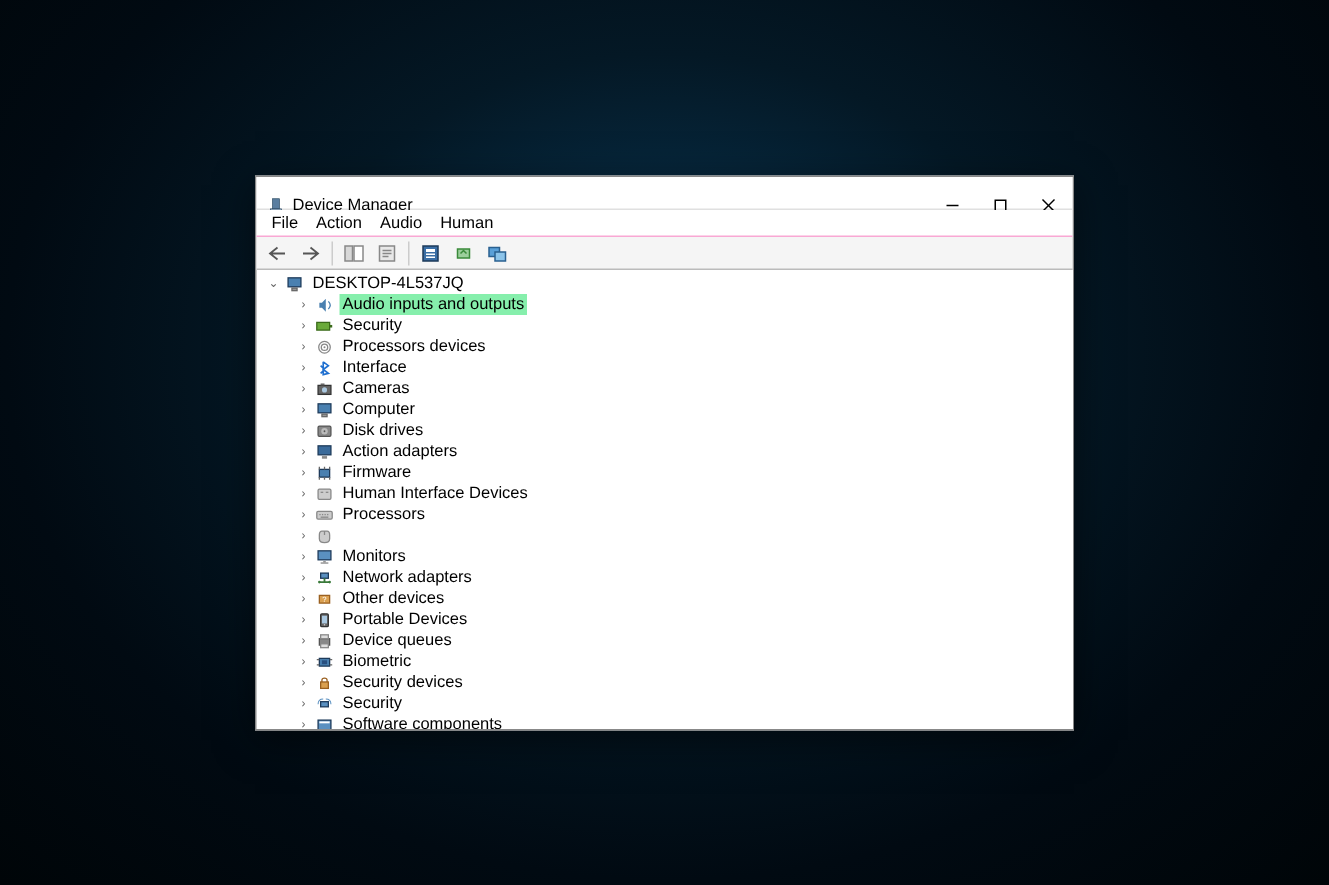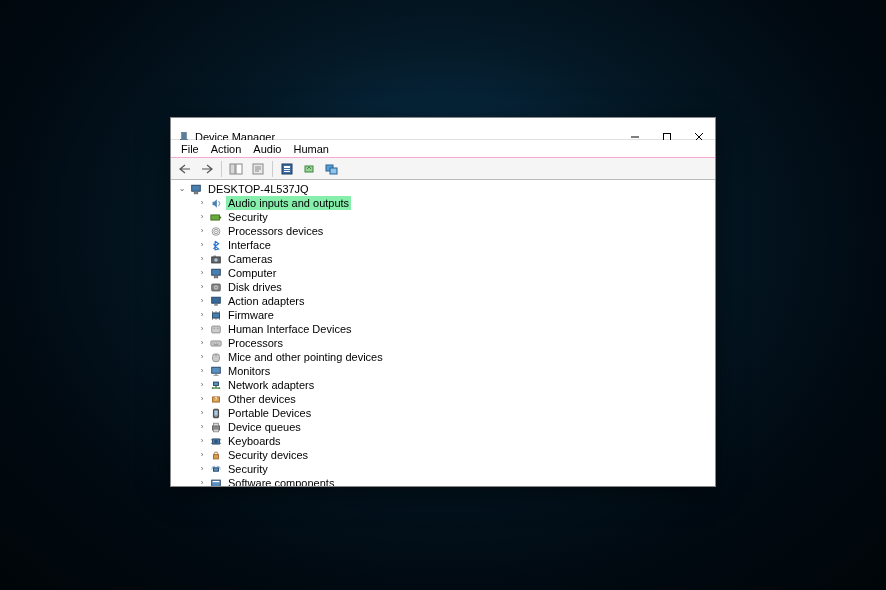--- a/index.html
+++ b/index.html
@@ -340,21 +340,20 @@
             </span>
             <span class="tree-label">Processors</span>
           </div>
           <div class="tree-row child-row">
             <span class="tree-toggle">›</span>
             <span class="tree-icon">
               <svg viewBox="0 0 14 12">
                 <use href="#ic-mouse"></use>
               </svg>
             </span>
-            <span class="tree-label">Mice and other pointing devices</span>
           </div>
           <div class="tree-row child-row">
             <span class="tree-toggle">›</span>
             <span class="tree-icon">
               <svg viewBox="0 0 14 12">
                 <use href="#ic-monitor"></use>
               </svg>
             </span>
             <span class="tree-label">Monitors</span>
           </div>
@@ -394,21 +393,21 @@
             </span>
             <span class="tree-label">Device queues</span>
           </div>
           <div class="tree-row child-row">
             <span class="tree-toggle">›</span>
             <span class="tree-icon">
               <svg viewBox="0 0 14 12">
                 <use href="#ic-processor"></use>
               </svg>
             </span>
-            <span class="tree-label">Keyboards</span>
+            <span class="tree-label">Biometric</span>
           </div>
           <div class="tree-row child-row">
             <span class="tree-toggle">›</span>
             <span class="tree-icon">
               <svg viewBox="0 0 14 12">
                 <use href="#ic-security"></use>
               </svg>
             </span>
             <span class="tree-label">Security devices</span>
           </div>

